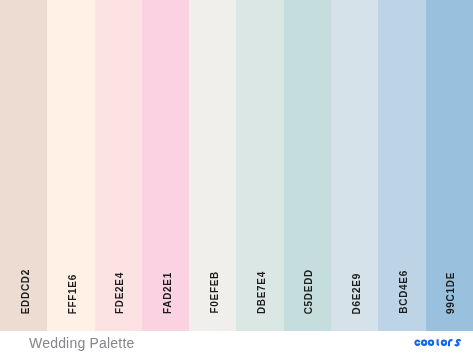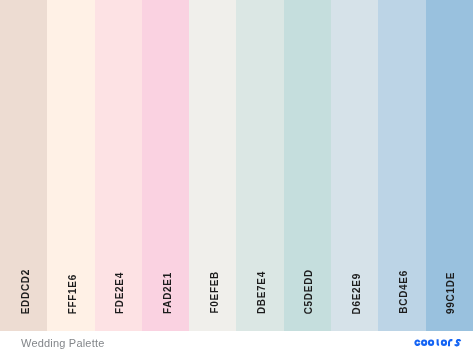--- a/index.html
+++ b/index.html
@@ -47,23 +47,23 @@
   }
   #bottombar {
     position: absolute;
     left: 0; top: 331px;
     width: 473px;
     height: 24px;
     background: #ffffff;
   }
   #palette-name {
     position: absolute;
-    left: 21px;
+    left: 29px;
     top: 7.3px;
-    font-size: 11px;
+    font-size: 14px;
     line-height: 10px;
     color: #83868a;
     letter-spacing: 0.2px;
     white-space: nowrap;
   }
   #brand {
     position: absolute;
     left: 414.3px;
     top: 8.2px;
     line-height: 0;

